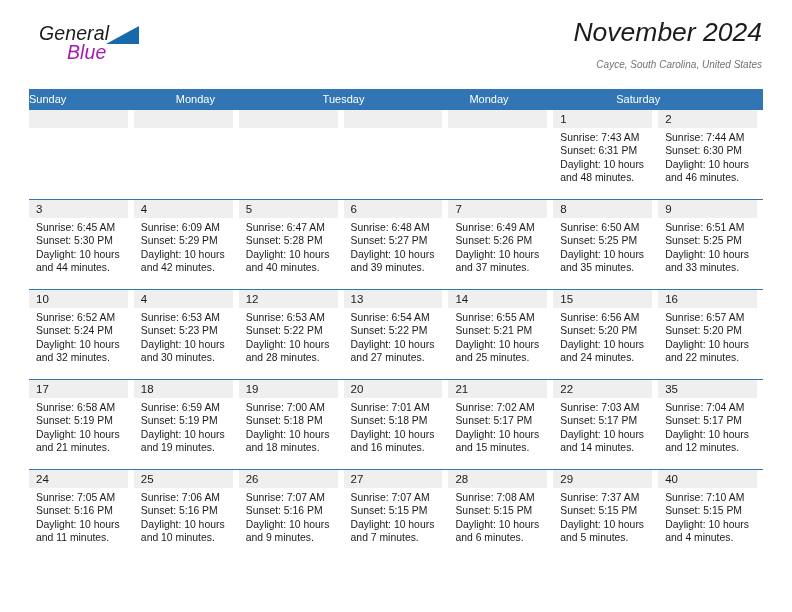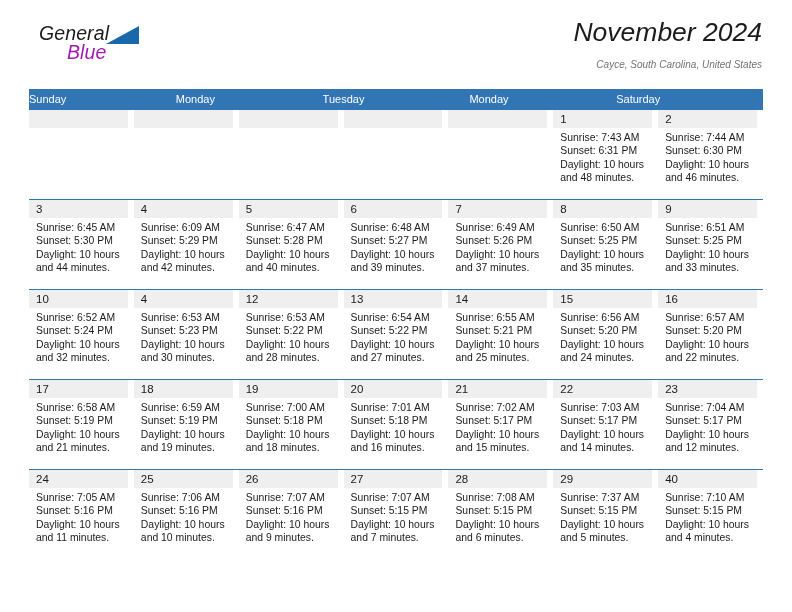--- a/index.html
+++ b/index.html
@@ -350,21 +350,21 @@
 and 15 minutes.</div>
       </div>
       <div class="daycell">
         <div class="daynum">22</div>
         <div class="dayinfo">Sunrise: 7:03 AM
 Sunset: 5:17 PM
 Daylight: 10 hours
 and 14 minutes.</div>
       </div>
       <div class="daycell">
-        <div class="daynum">23</div>
+        <div class="daynum">35</div>
         <div class="dayinfo">Sunrise: 7:04 AM
 Sunset: 5:17 PM
 Daylight: 10 hours
 and 12 minutes.</div>
       </div>
     </div>
 
     <div class="week">
       <div class="daycell">
         <div class="daynum">24</div>

